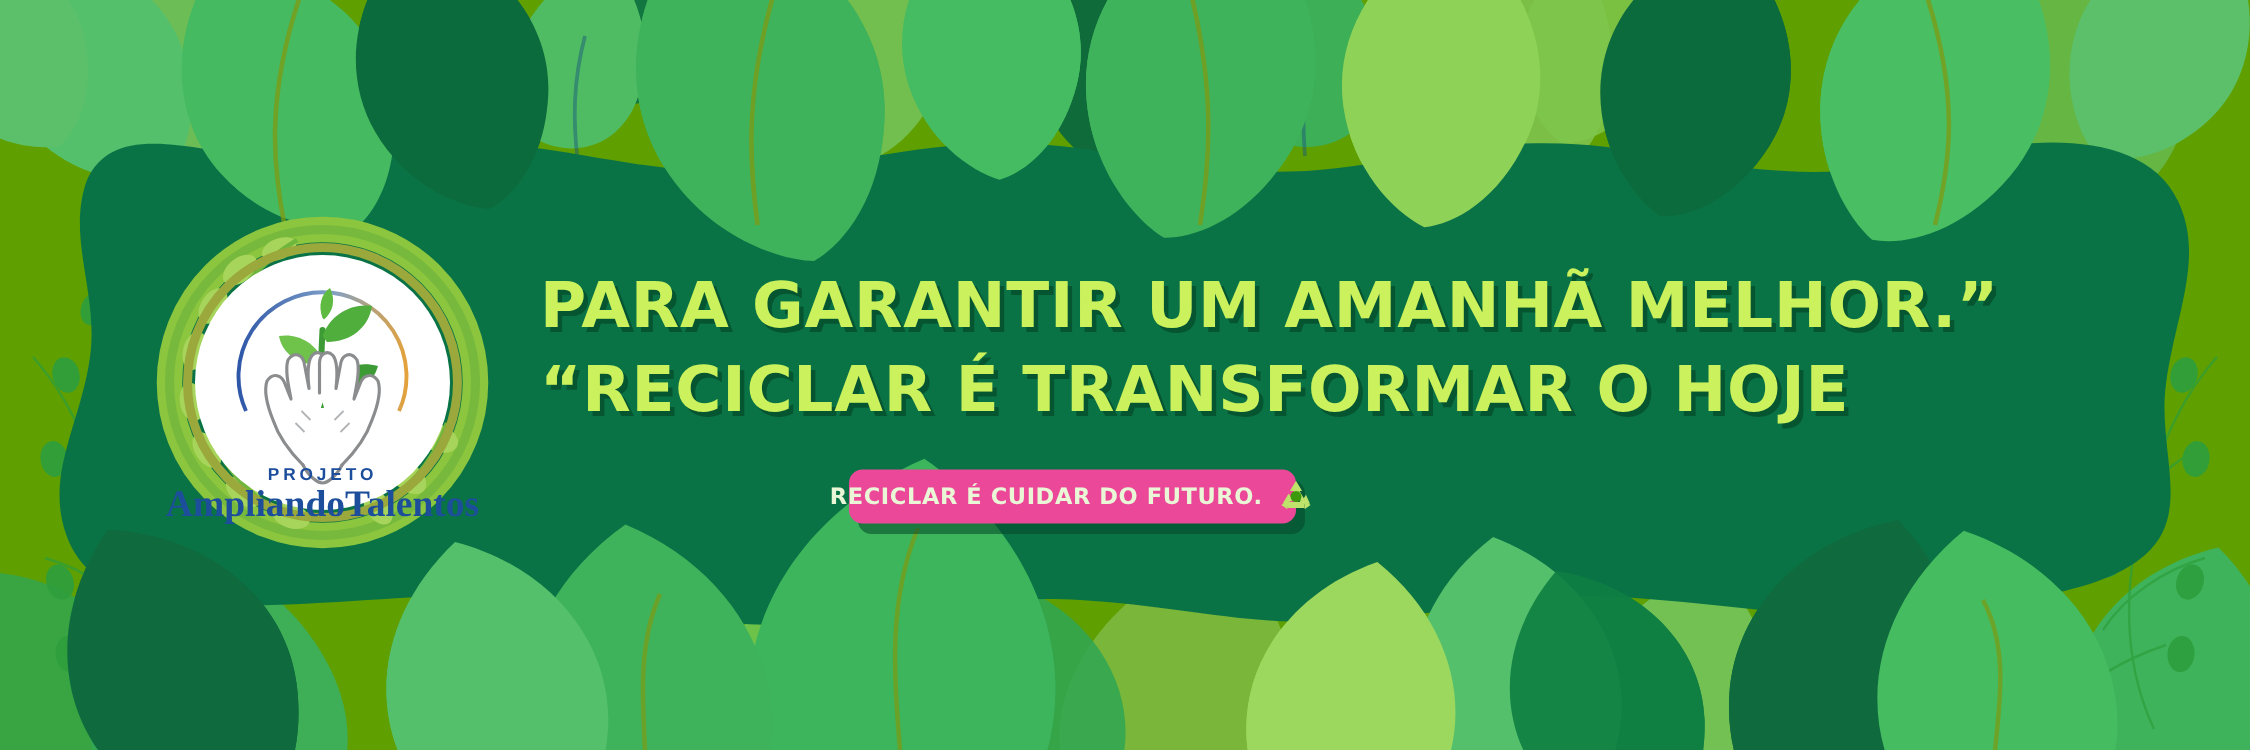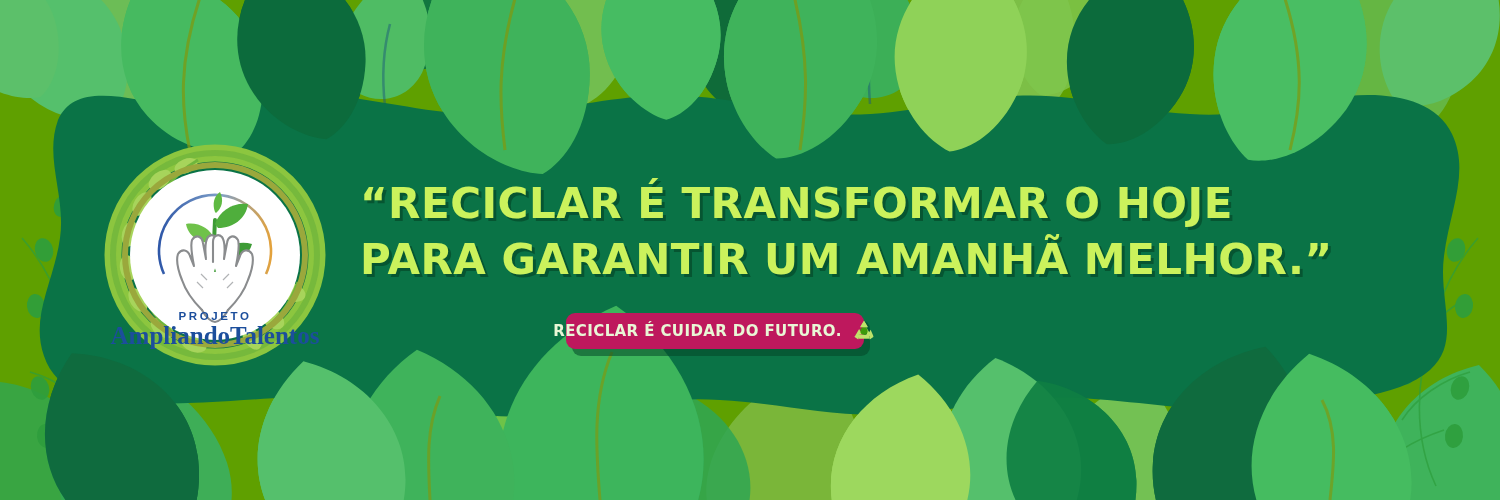--- a/index.html
+++ b/index.html
@@ -30,21 +30,21 @@
     line-height:56px;
     color:#CBF25C;
     text-shadow:3px 3px 0 rgba(3,60,33,0.55);
     white-space:nowrap;
   }
   .headline .ln{display:block;}
 
   .cta{
     position:absolute;left:566px;top:313px;
     width:298px;height:36px;
-    background:#be185d;
+    background:#ec4899;
     border-radius:9px;
     box-shadow:6px 7px 0 rgba(4,70,40,0.55);
     display:flex;align-items:center;justify-content:center;
     gap:9px;
     box-sizing:border-box;
     padding:0 14px;
   }
   .cta-label{
     font-family:"DejaVu Sans", sans-serif;
     font-weight:bold;
@@ -320,22 +320,22 @@
         <g stroke="#A9ABAD" stroke-width="1.2" fill="none" opacity="0.9">
           <path d="M95,140 L101,146 M99,132 L105,138 M131,140 L125,146 M127,132 L121,138"></path>
         </g>
 
         <text x="113" y="178" text-anchor="middle" font-family="'Liberation Sans', sans-serif" font-size="11.5" font-weight="bold" letter-spacing="2.6" fill="#1C4E9C">PROJETO</text>
         <text x="113" y="202" text-anchor="middle" font-family="'Liberation Serif', serif" font-size="25" font-weight="bold" fill="#1C4E9C">AmpliandoTalentos</text>
       </svg>
     </div>
 
     <div class="headline">
+      <span class="ln">PARA GARANTIR UM AMANHÃ MELHOR.”</span>
       <span class="ln">“RECICLAR É TRANSFORMAR O HOJE</span>
-      <span class="ln">PARA GARANTIR UM AMANHÃ MELHOR.”</span>
     </div>
 
     <div class="cta">
       <span class="cta-label">RECICLAR É CUIDAR DO FUTURO.</span>
       <span class="cta-icon">
         <svg viewBox="0 0 64 64" xmlns="http://www.w3.org/2000/svg">
           <g fill="#BFE36A">
             <path d="M32 6 L42 23 L35 23 L35 31 L29 31 L29 23 L22 23 Z"></path>
             <path d="M55 44 L36 44 L39.5 38 L32.5 25.5 L37.7 22.5 L44.8 35 L48.3 29 Z"></path>
             <path d="M10 44 L20 27 L23.5 33 L30.6 20.6 L35.8 23.6 L28.7 36 L35.5 36 Z"></path>

